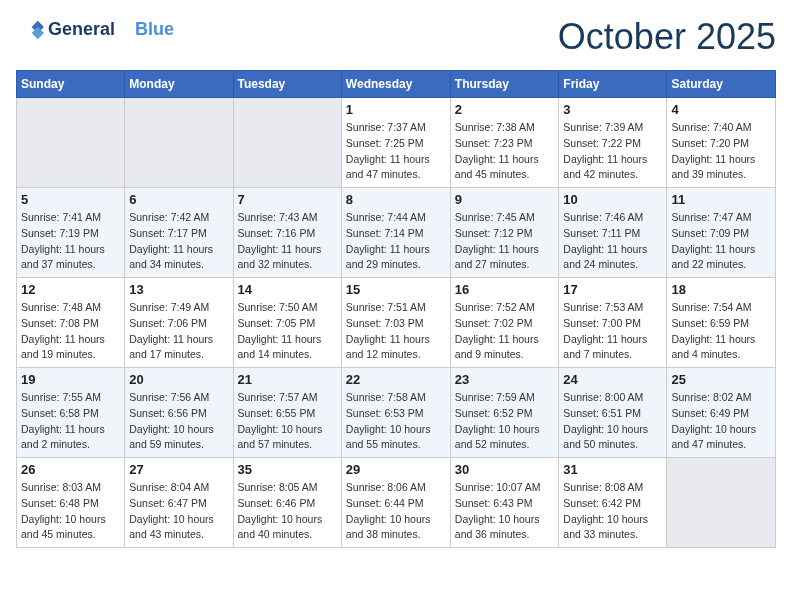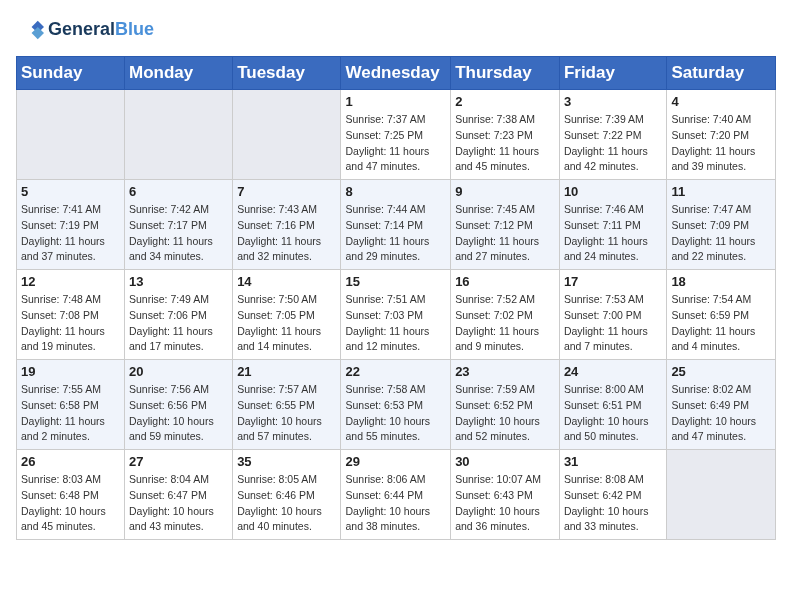--- a/index.html
+++ b/index.html
@@ -21,20 +21,21 @@
       align-items: center;
     }
     .logo-text {
       font-size: 18px;
       font-weight: bold;
       color: #1a3a5c;
       line-height: 1.1;
     }
     .logo-text span {
       color: #4a90d9;
+      padding-left: 20px;
     }
     .logo-icon {
       width: 28px;
       height: 28px;
       margin-right: 4px;
     }
     .title-block {
       text-align: right;
     }
     .month-title {
@@ -49,21 +50,21 @@
     table {
       width: 100%;
       border-collapse: collapse;
       font-size: 11px;
     }
     thead th {
       background: #3a6bbf;
       color: #fff;
       padding: 6px 4px;
       text-align: left;
-      font-size: 17px;
+      font-size: 12px;
       font-weight: bold;
       border: 1px solid #2a5aaf;
     }
     tbody td {
       border: 1px solid #ccc;
       vertical-align: top;
       padding: 4px;
       width: 110px;
       min-height: 80px;
       background: #fff;
@@ -93,20 +94,21 @@
   <div class="logo">
     <svg class="logo-icon" viewBox="0 0 36 36">
       <polygon points="28,6 36,14 28,22 20,14" fill="#3a6bbf"></polygon>
       <polygon points="28,14 36,22 28,30 20,22" fill="#5a9fd4"></polygon>
     </svg>
     <div class="logo-text">
       <div>General<span>Blue</span></div>
     </div>
   </div>
   <div class="title-block">
+    <div class="month-title">October 2025</div>
   </div>
 </div>
 
 <table>
   <thead>
     <tr id="thead-row">
         <th>Sunday</th>
         <th>Monday</th>
         <th>Tuesday</th>
         <th>Wednesday</th>

